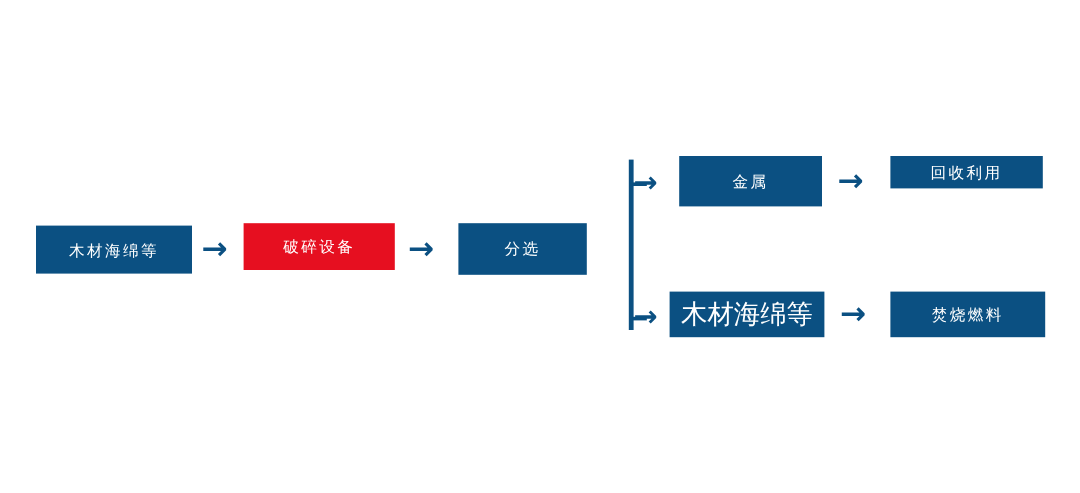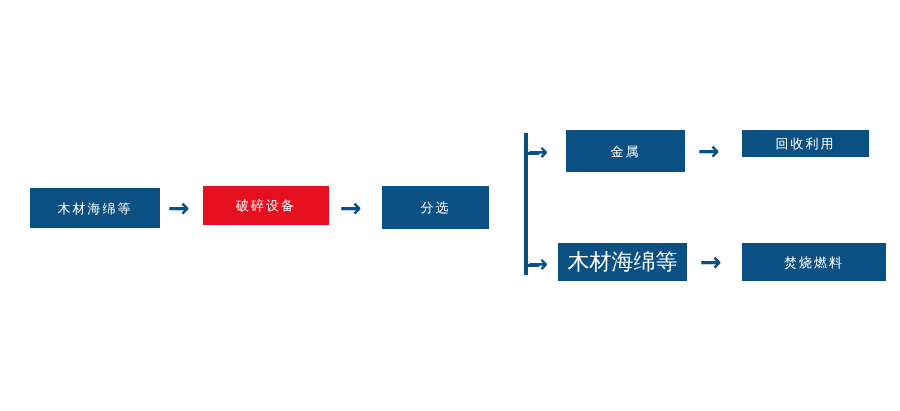--- a/index.html
+++ b/index.html
@@ -38,21 +38,21 @@
   #node-bulky-waste   { left: 30px;  top: 188px; width: 130px; height: 40px; }
   #node-crusher       { left: 203px; top: 186px; width: 126px; height: 39px; }
   #node-sorting       { left: 382px; top: 186px; width: 107px; height: 43px; }
 
   
   #node-metal         { left: 566px; top: 130px; width: 119px; height: 42px; }
   #node-recycling     { left: 742px; top: 130px; width: 127px; height: 27px; }
 
   
   #node-wood-sponge   { left: 558px; top: 243px; width: 129px; height: 38px; font-size: 22px; letter-spacing: 0px; }
-  #node-incineration  { left: 742px; top: 243px; width: 144px; height: 38px; }
+  #node-incineration  { left: 742px; top: 243px; width: 129px; height: 38px; }
 
   
   .arrow {
     position: absolute;
     color: #0b5082;
     font-size: 26px;
     line-height: 1;
     font-family: "DejaVu Sans", sans-serif;
     font-weight: bold;
     user-select: none;

